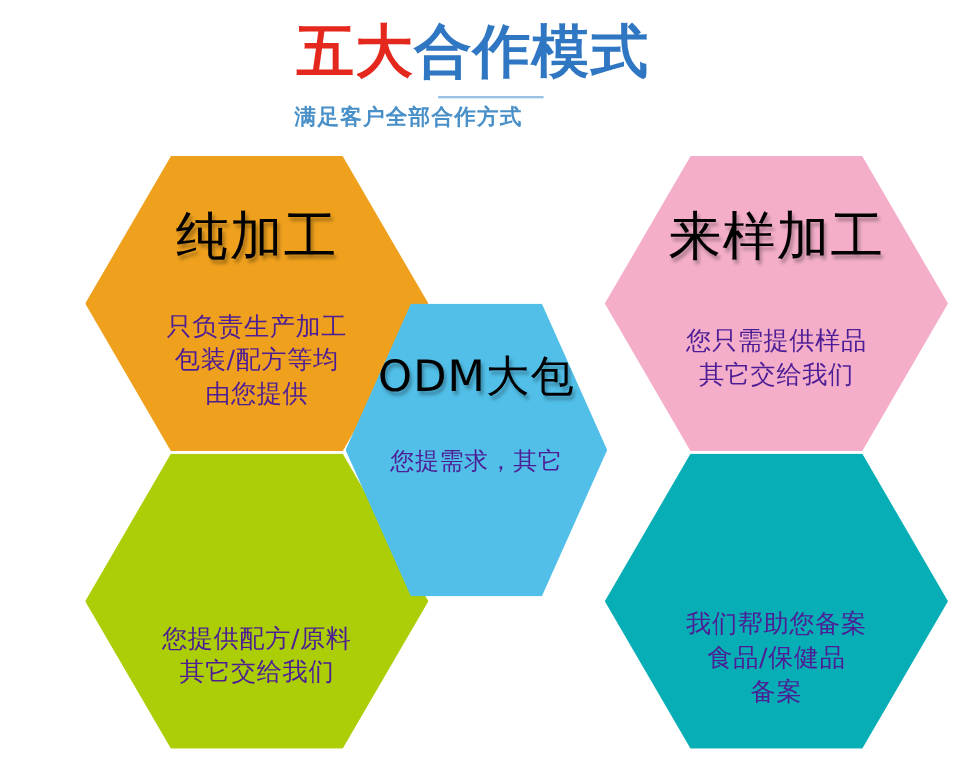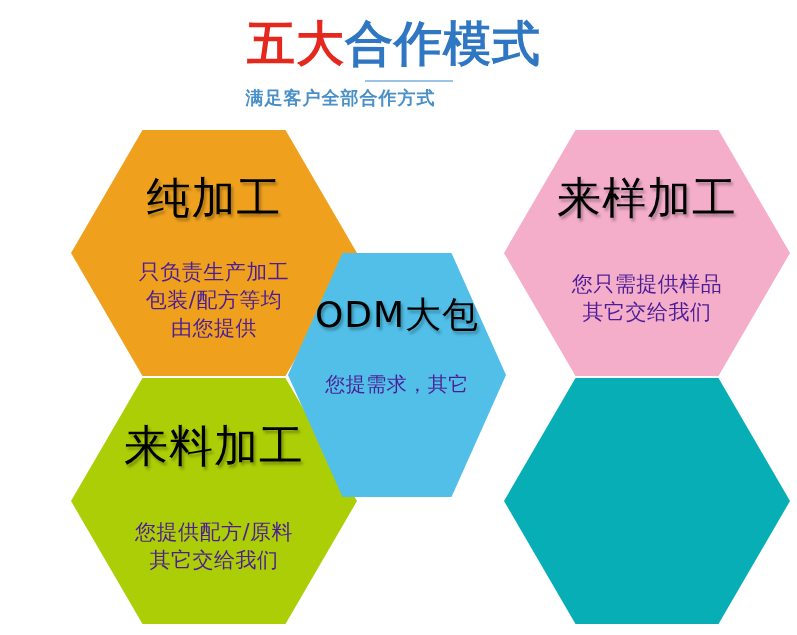--- a/index.html
+++ b/index.html
@@ -149,28 +149,32 @@
 
   <div class="hex hex-lg" id="hex-sample">
     <div class="hex-title">来样加工</div>
     <div class="hex-desc">
       <div>您只需提供样品</div>
       <div>其它交给我们</div>
     </div>
   </div>
 
   <div class="hex hex-lg" id="hex-material">
-    <div class="hex-title">来料加工</div>
     <div class="hex-desc">
       <div>您提供配方/原料</div>
       <div>其它交给我们</div>
     </div>
   </div>
 
   <div class="hex hex-lg" id="hex-record">
+    <div class="hex-desc">
+      <div>我们帮助您备案</div>
+      <div>食品/保健品</div>
+      <div>备案</div>
+    </div>
   </div>
 
   <div class="hex hex-mid" id="hex-odm">
     <div class="hex-title">ODM大包</div>
     <div class="hex-desc">
       <div>您提需求，其它</div>
     </div>
   </div>
 
 </div>

